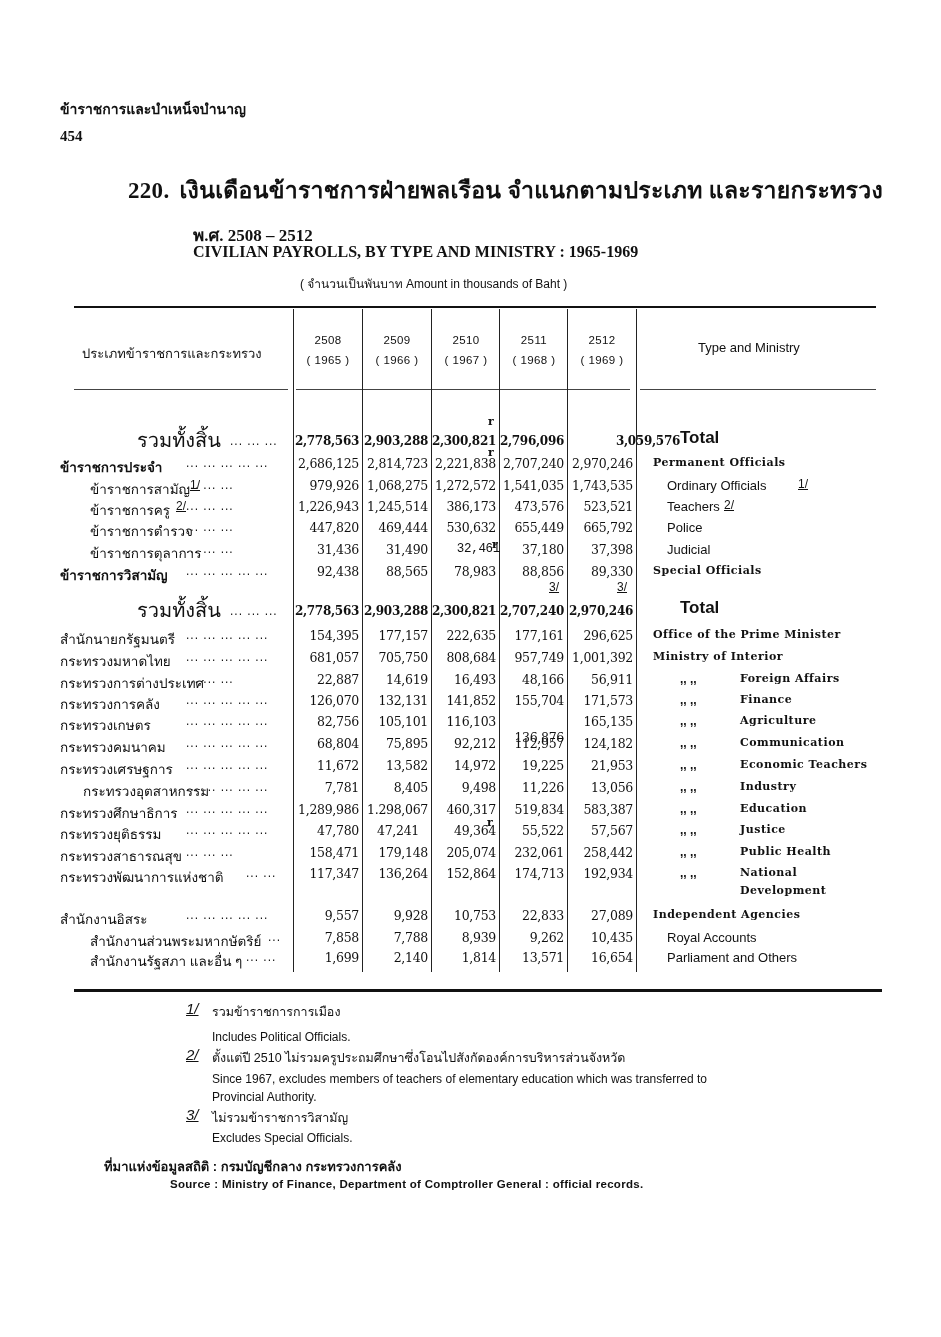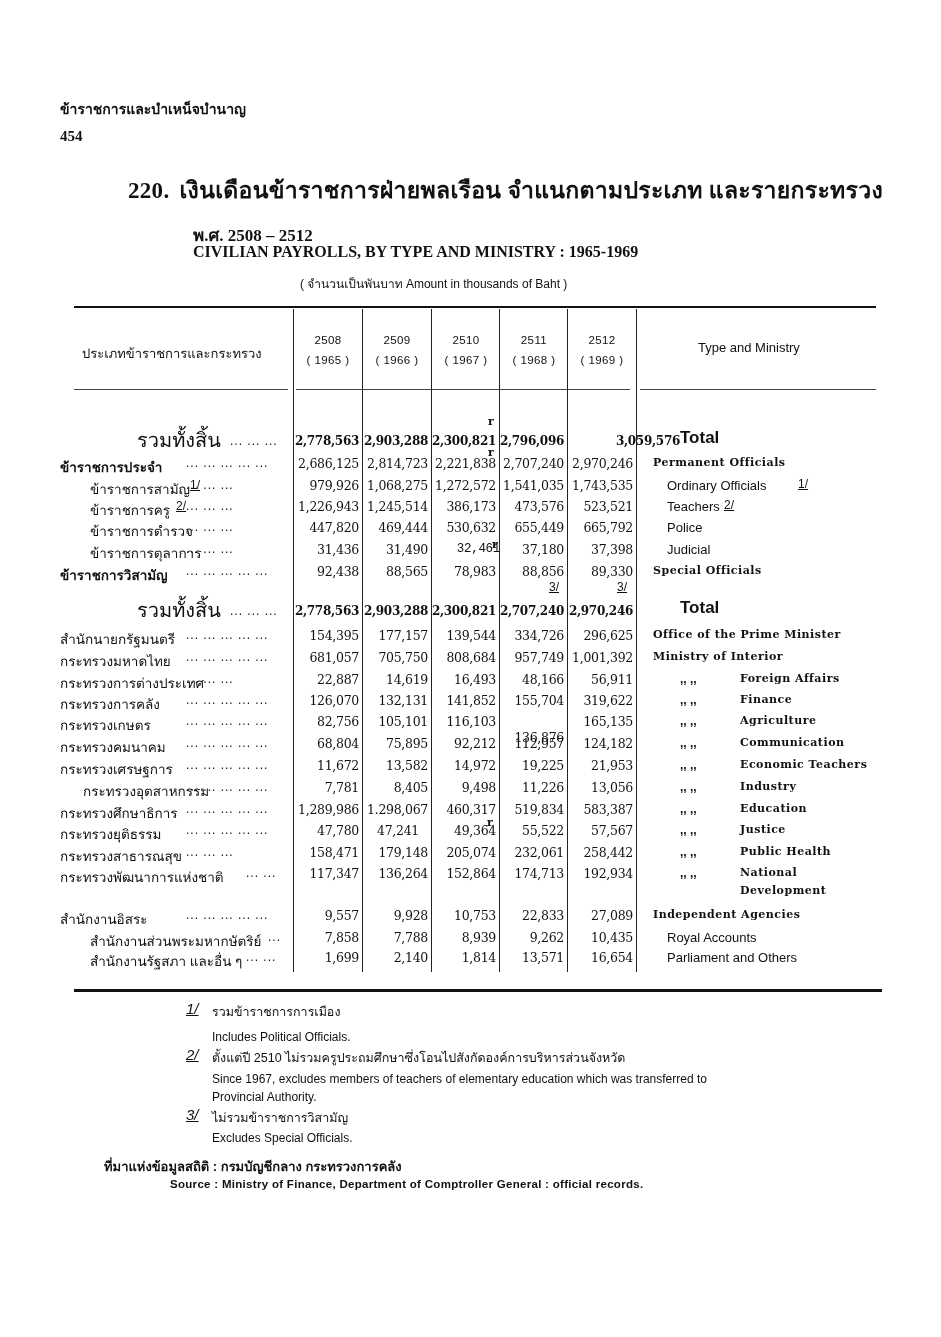--- a/index.html
+++ b/index.html
@@ -173,22 +173,22 @@
       <div class="num bold" style="left: 430px; top: 4px;">2,300,821</div>
       <div class="num bold" style="left: 498px; top: 4px;">2,707,240</div>
       <div class="num bold" style="left: 567px; top: 4px;">2,970,246</div>
       <div class="en-label total" style="left: 680px; top: -2px;">Total</div>
     </div>
     <div class="row" style="top: 628px;">
       <div class="th-label" style="left: 60px;">สำนักนายกรัฐมนตรี</div>
       <div class="dots" style="left: 186px;">... ... ... ... ...</div>
       <div class="num" style="left: 293px;">154,395</div>
       <div class="num" style="left: 362px;">177,157</div>
-      <div class="num" style="left: 430px;">139,544</div>
-      <div class="num" style="left: 498px;">334,726</div>
+      <div class="num" style="left: 430px;">222,635</div>
+      <div class="num" style="left: 498px;">177,161</div>
       <div class="num" style="left: 567px;">296,625</div>
       <div class="en-label serif" style="left: 653px;">Office of the Prime Minister</div>
     </div>
     <div class="row" style="top: 650px;">
       <div class="th-label" style="left: 60px;">กระทรวงมหาดไทย</div>
       <div class="dots" style="left: 186px;">... ... ... ... ...</div>
       <div class="num" style="left: 293px;">681,057</div>
       <div class="num" style="left: 362px;">705,750</div>
       <div class="num" style="left: 430px;">808,684</div>
       <div class="num" style="left: 498px;">957,749</div>
@@ -206,21 +206,21 @@
       <div class="ditto">,,         ,,</div>
       <div class="en-label serif" style="left: 740px;">Foreign Affairs</div>
     </div>
     <div class="row" style="top: 693px;">
       <div class="th-label" style="left: 60px;">กระทรวงการคลัง</div>
       <div class="dots" style="left: 186px;">... ... ... ... ...</div>
       <div class="num" style="left: 293px;">126,070</div>
       <div class="num" style="left: 362px;">132,131</div>
       <div class="num" style="left: 430px;">141,852</div>
       <div class="num" style="left: 498px;">155,704</div>
-      <div class="num" style="left: 567px;">319,622</div>
+      <div class="num" style="left: 567px;">171,573</div>
       <div class="ditto">,,         ,,</div>
       <div class="en-label serif" style="left: 740px;">Finance</div>
     </div>
     <div class="row" style="top: 714px;">
       <div class="th-label" style="left: 60px;">กระทรวงเกษตร</div>
       <div class="dots" style="left: 186px;">... ... ... ... ...</div>
       <div class="num" style="left: 293px;">82,756</div>
       <div class="num" style="left: 362px;">105,101</div>
       <div class="num" style="left: 430px;">116,103</div>
       <div class="num" style="left: 498px; margin-top: 16px;">136,876</div>

